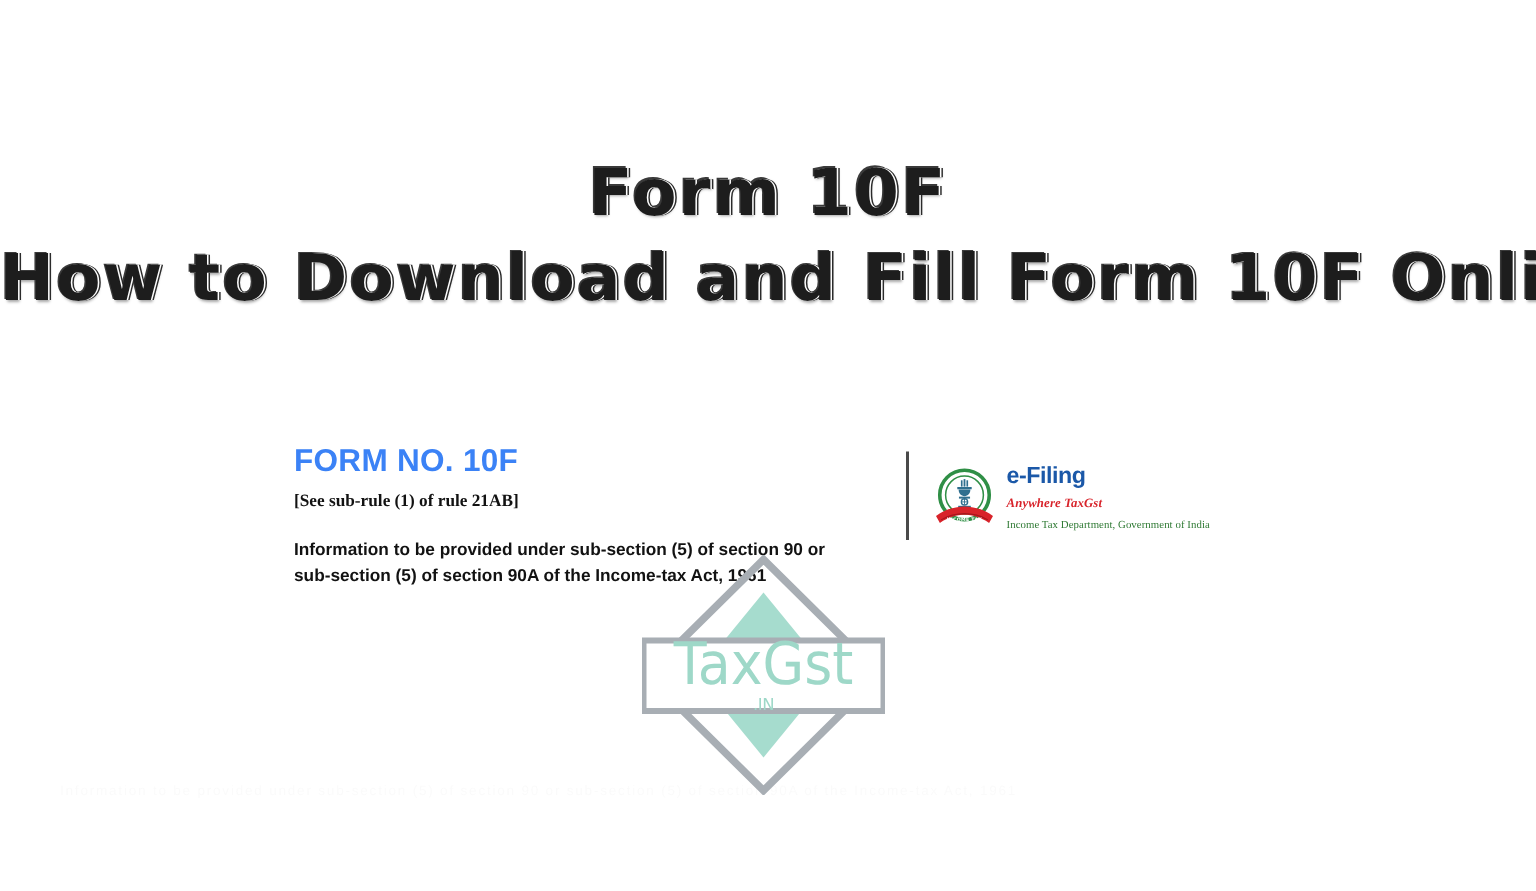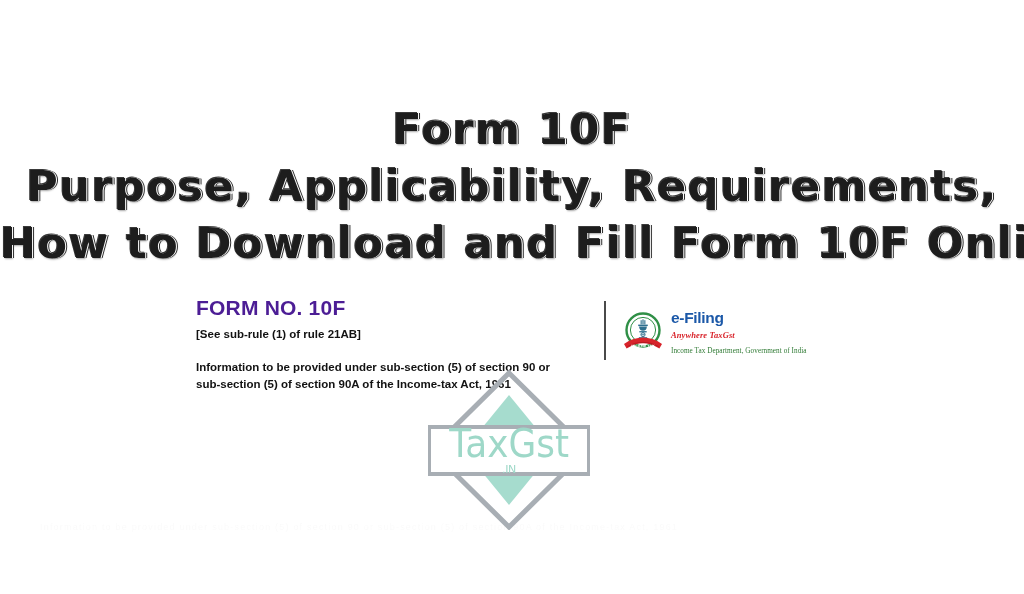--- a/index.html
+++ b/index.html
@@ -61,27 +61,27 @@
   .form-block {
     position: absolute;
     left: 196px;
     top: 296px;
     width: 380px;
   }
   .form-title {
     font-family: "Liberation Sans", sans-serif;
     font-weight: 700;
     font-size: 21px;
-    color: #4c1d95;
+    color: #3b82f6;
     letter-spacing: 0.2px;
     line-height: 1.1;
     margin: 0 0 9px 0;
   }
   .form-subrule {
-    font-family: Liberation Sans, sans-serif;
+    font-family: Liberation Serif, serif;
     font-weight: 700;
     font-size: 11.5px;
     color: #121212;
     line-height: 1.2;
     margin: 0 0 17px 0;
   }
   .form-desc {
     font-family: "Liberation Sans", sans-serif;
     font-weight: 700;
     font-size: 11.5px;
@@ -213,21 +213,20 @@
     opacity: 0.85;
   }
 </style>
 </head>
 <body>
 
 <div id="page">
 
   <div class="headline">
     <span class="headline-line l1">Form 10F</span>
-    <span class="headline-line l2">Purpose, Applicability, Requirements,</span>
     <span class="headline-line l3">How to Download and Fill Form 10F Online?</span>
   </div>
 
   <div class="faint-strip">Information to be provided under sub-section (5) of section 90 or sub-section (5) of section 90A of the Income-tax Act, 1961</div>
 
   <div class="form-block">
     <div class="form-title">FORM NO. 10F</div>
     <div class="form-subrule">[See sub-rule (1) of rule 21AB]</div>
     <div class="form-desc">Information to be provided under sub-section (5) of section 90 or sub-section (5) of section 90A of the Income-tax Act, 1961</div>
   </div>

